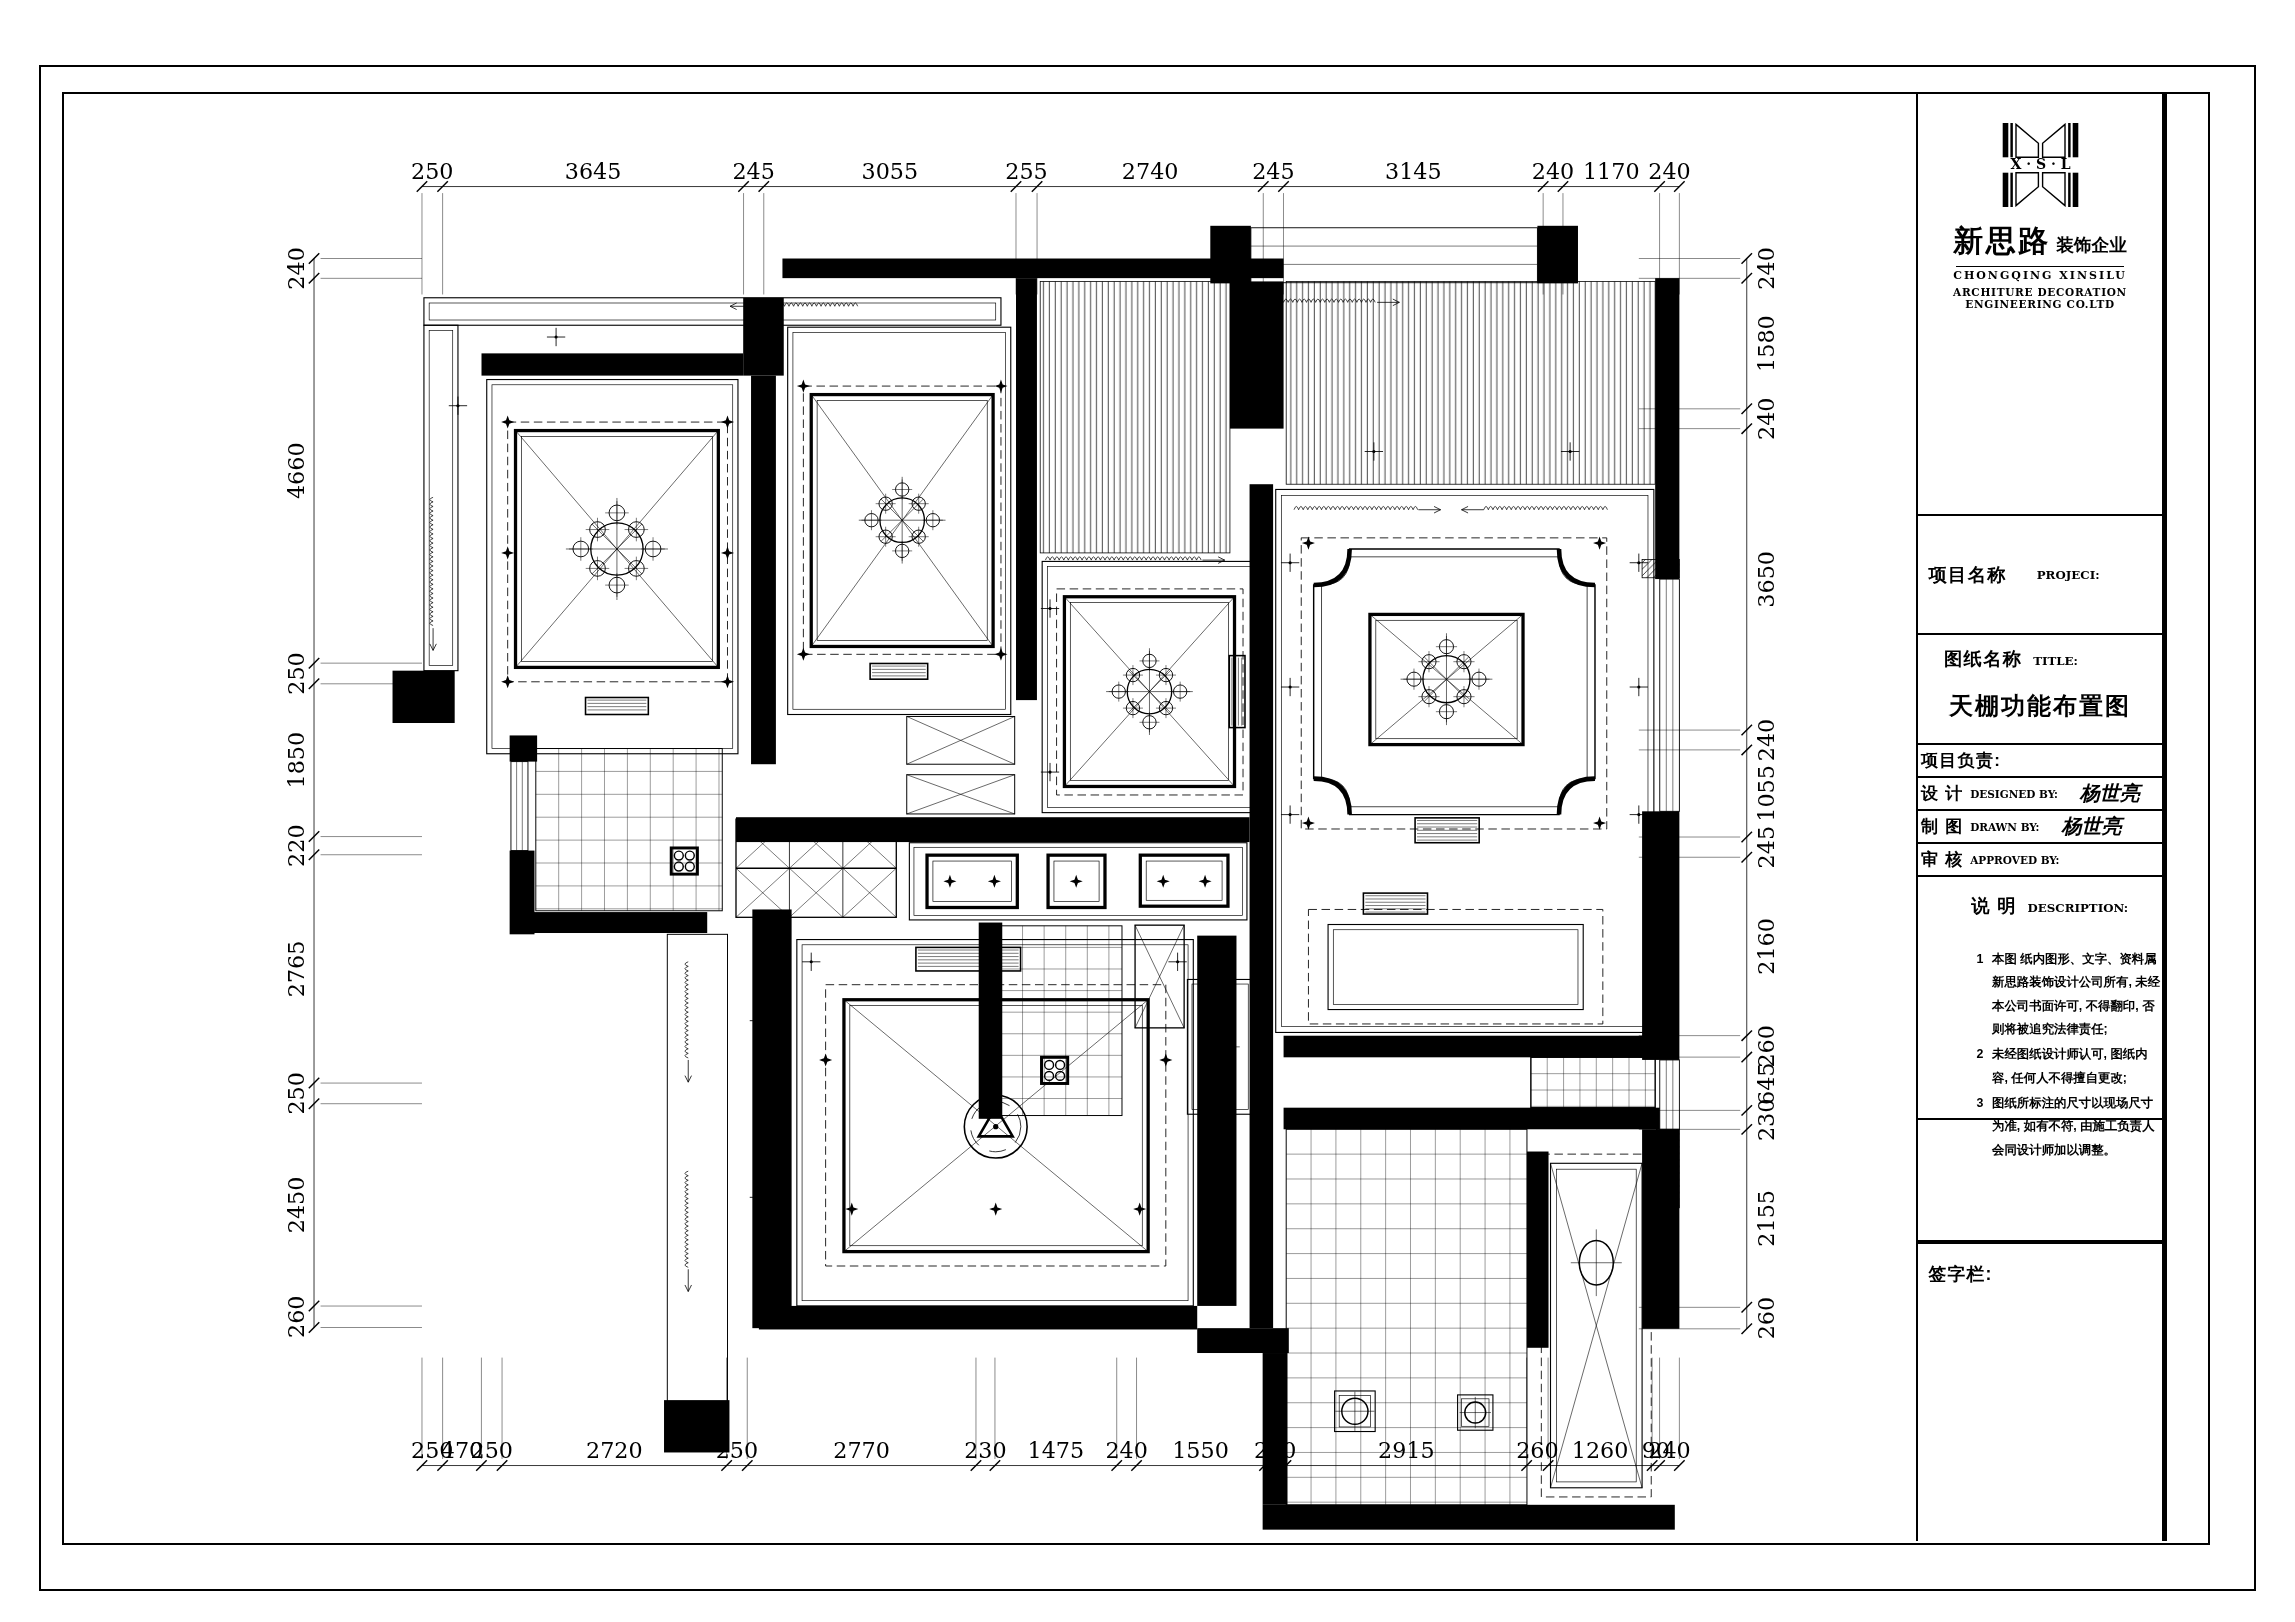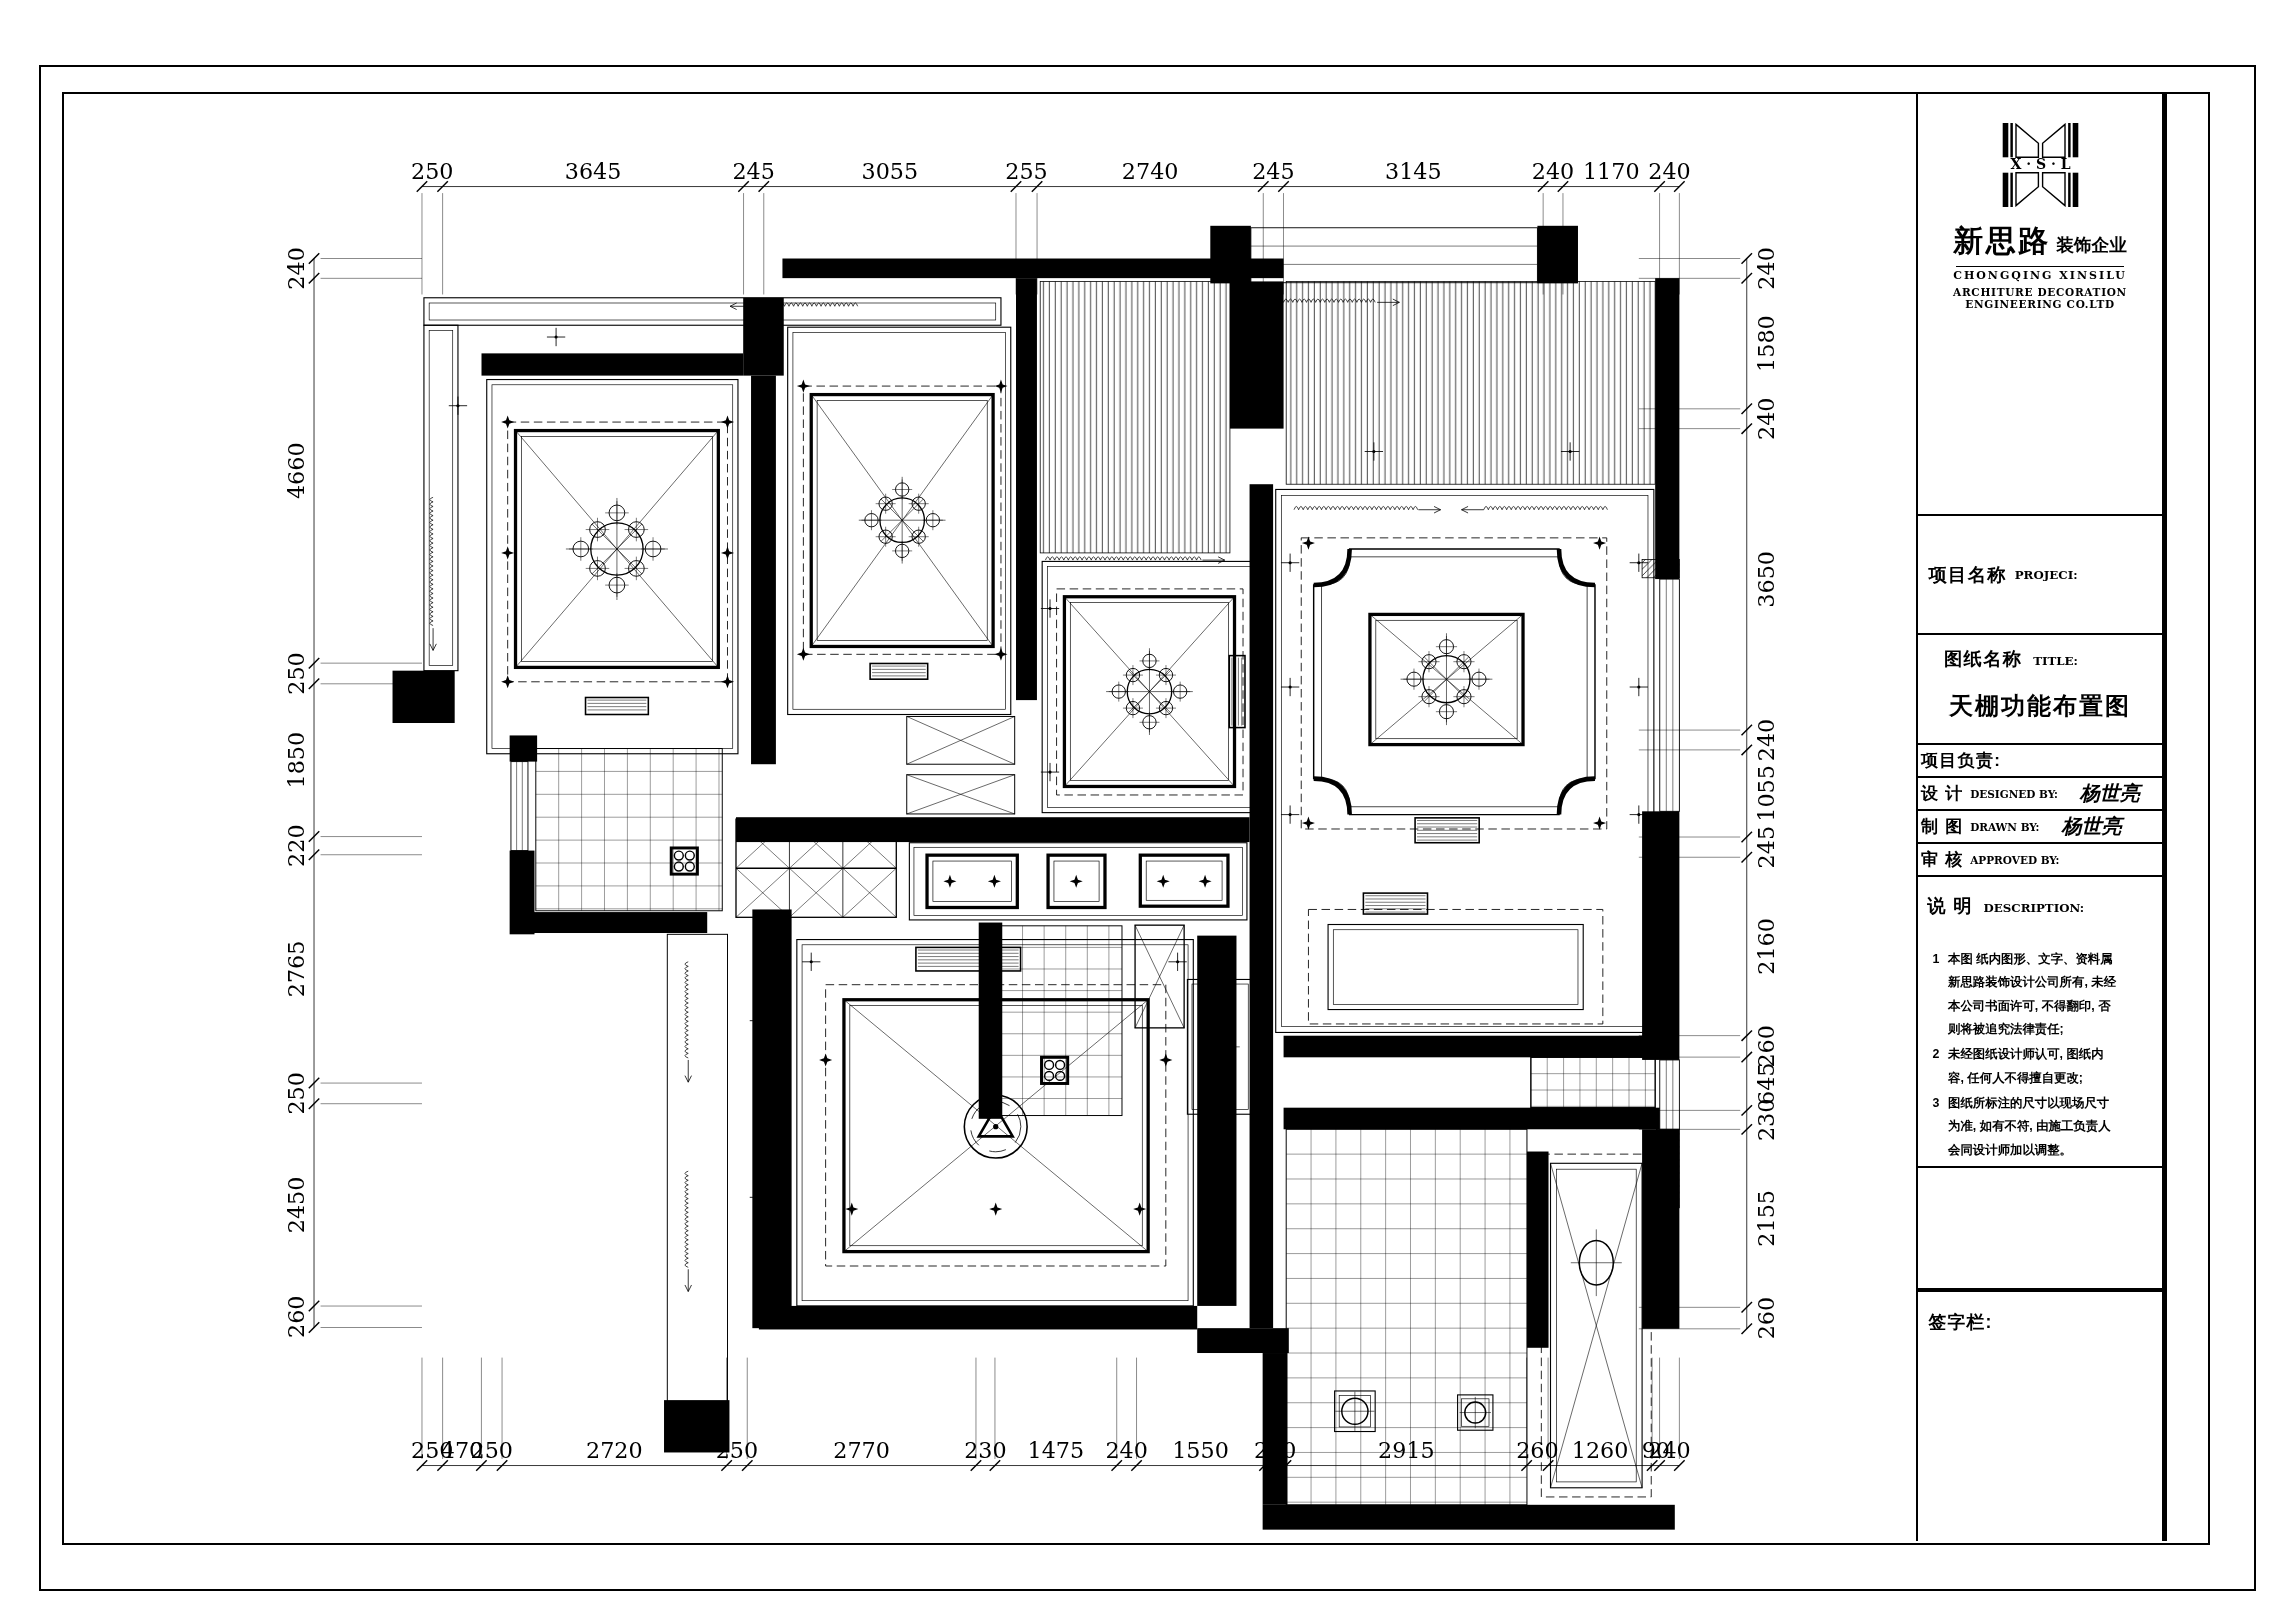--- a/index.html
+++ b/index.html
@@ -17,31 +17,31 @@
   #sec-logo{height:422px;text-align:center;}
   #logo-svg{margin-top:29px;width:77px;height:84px;}
   .brand-line{margin-top:11.8px;white-space:nowrap;}
   .brand-cn{font-size:30px;font-weight:bold;letter-spacing:2.6px;}
   .brand-sub{font-size:17.7px;font-weight:bold;margin-left:5.2px;text-align:right;}
   .brand-underline{width:168px;height:0;border-bottom:1.3px solid #000;margin:3.9px auto 2.6px auto;}
   .brand-en1{font-size:11px;font-weight:bold;letter-spacing:2px;font-family:"DejaVu Serif",serif;}
   .brand-en2{font-size:10.5px;font-weight:bold;letter-spacing:0.7px;font-family:"DejaVu Serif",serif;margin-top:3.9px;}
   .tb-address{margin-top:58px;text-align:left;padding:0 10.5px;}
   .tb-address div{font-size:14.4px;font-weight:bold;line-height:27px;white-space:nowrap;}
-  #sec-project{height:119px;display:flex;align-items:center;padding-left:10.5px;}
+  #sec-project{height:119px;display:flex;align-items:center;padding-left:10.5px;gap:22px;}
   #sec-title{height:110px;padding-top:10.5px;}
   .sec-label-cn{font-size:18.3px;font-weight:bold;letter-spacing:1.3px;}
   .sec-label-en{font-size:11.8px;font-weight:bold;margin-left:7.9px;font-family:"DejaVu Serif",serif;}
   #sec-title .label-row{padding-left:26px;}
   .drawing-title{font-size:24px;font-weight:bold;text-align:center;margin-top:19.6px;letter-spacing:2px;}
   .tb-row{height:33px;display:flex;align-items:center;padding-left:3px;}
   .tb-row .sec-label-cn{font-size:17px;}
   .tb-row .sec-label-en{font-size:10.5px;margin-left:6.5px;}
   .tb-name{font-size:20px;font-style:italic;font-family:"DejaVu Serif",serif;margin-left:22px;font-weight:bold;}
-  #sec-desc{height:291px;padding-top:15.7px;}
+  #sec-desc{height:243px;padding-top:15.7px;padding-left:44px;}
   #sec-desc .label-row{padding-left:9.2px;}
   .desc-items{margin-top:30px;padding-left:14.4px;}
   .desc-item{display:flex;font-size:12.4px;font-weight:bold;line-height:23.6px;margin-bottom:1.3px;}
   .desc-num{width:15.7px;flex:none;}
   .desc-text{width:170px;}
   #sec-empty{height:122px;}
   #sec-sign{height:247px;padding:18.3px 0 0 10.5px;border-top:2px solid #000;}
   #sec-sign .sec-label-cn{font-size:17.7px;}
 </style>
 </head>

